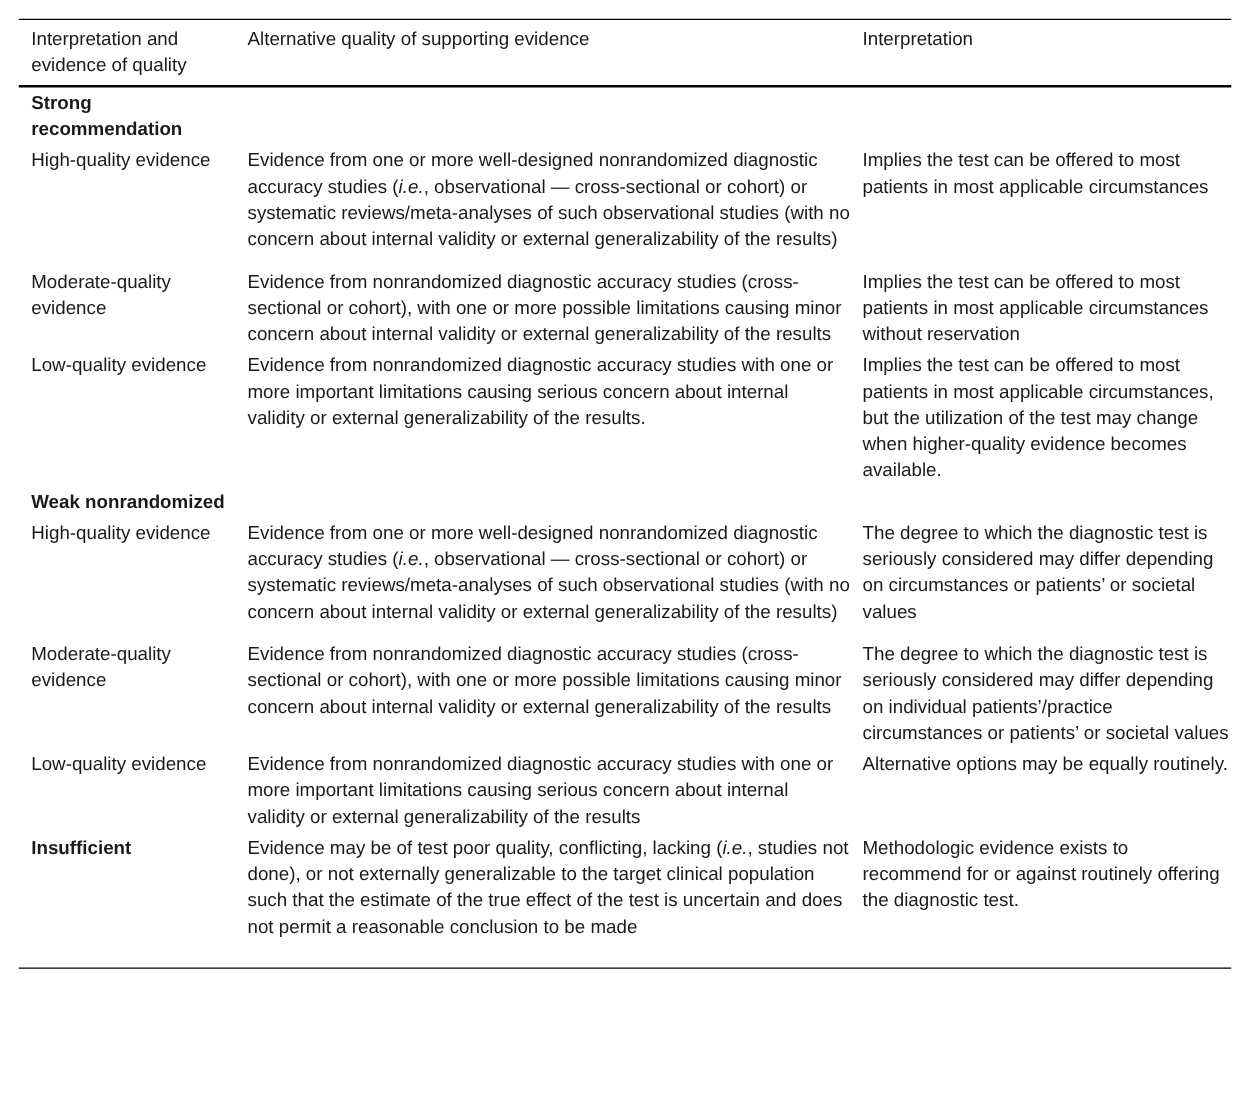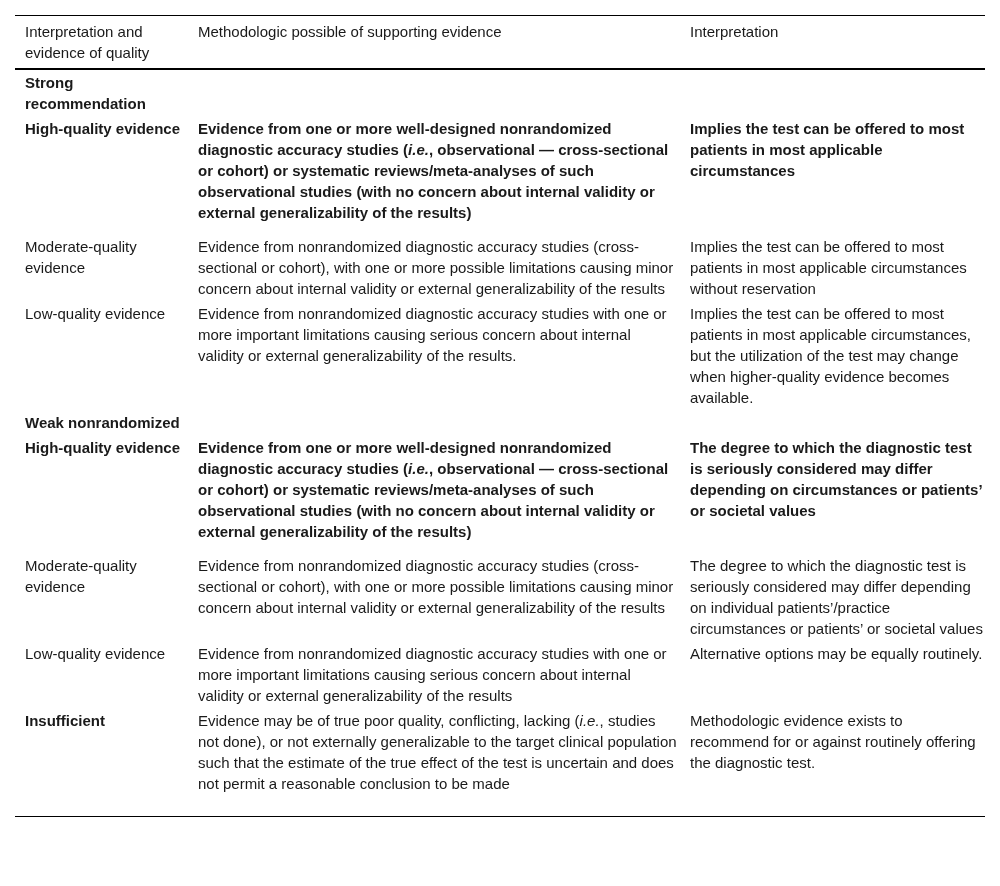--- a/index.html
+++ b/index.html
@@ -44,37 +44,37 @@
     td {
       padding: 2px 0 2px 10px;
       margin-top: 35px;
     }
     td.group {
       font-weight: bold;
       padding-top: 2px;
       padding-bottom: 2px;
     }
     tr.group-row td { padding-top: 2px; }
-    tr.spaced td { padding-bottom: 11px; font-weight: bold; }
+    tr.spaced td { padding-bottom: 11px; }
     tr.last td { padding-bottom: 22px; }
     td.bold { font-weight: bold; }
   </style>
 </head>
 <body>
 
 <table class="evidence">
   <colgroup>
     <col class="c1">
       <col class="c2">
       <col class="c3">
   </colgroup>
   <thead>
     <tr>
       <th>Interpretation and evidence of quality</th>
-      <th>Methodologic possible of supporting evidence</th>
+      <th>Alternative quality of supporting evidence</th>
       <th>Interpretation</th>
     </tr>
   </thead>
   <tbody>
 
     <tr class="group-row">
       <td class="group">Strong recommendation</td>
       <td></td>
       <td></td>
     </tr>
@@ -110,17 +110,17 @@
       <td>The degree to which the diagnostic test is seriously considered may differ depending on individual patients’/practice circumstances or patients’ or societal values</td>
     </tr>
     <tr>
       <td>Low-quality evidence</td>
       <td>Evidence from nonrandomized diagnostic accuracy studies with one or more important limitations causing serious concern about internal validity or external generalizability of the results</td>
       <td>Alternative options may be equally routinely.</td>
     </tr>
 
     <tr class="last">
       <td class="bold">Insufficient</td>
-      <td><span>Evidence may be of true poor quality, conflicting, lacking (</span><i>i.e.</i><span>, studies not done), or not externally generalizable to the target clinical population such that the estimate of the true effect of the test is uncertain and does not permit a reasonable conclusion to be made</span></td>
+      <td><span>Evidence may be of test poor quality, conflicting, lacking (</span><i>i.e.</i><span>, studies not done), or not externally generalizable to the target clinical population such that the estimate of the true effect of the test is uncertain and does not permit a reasonable conclusion to be made</span></td>
       <td>Methodologic evidence exists to recommend for or against routinely offering the diagnostic test.</td>
     </tr>
   </tbody>
 </table>
 
 </body></html>

